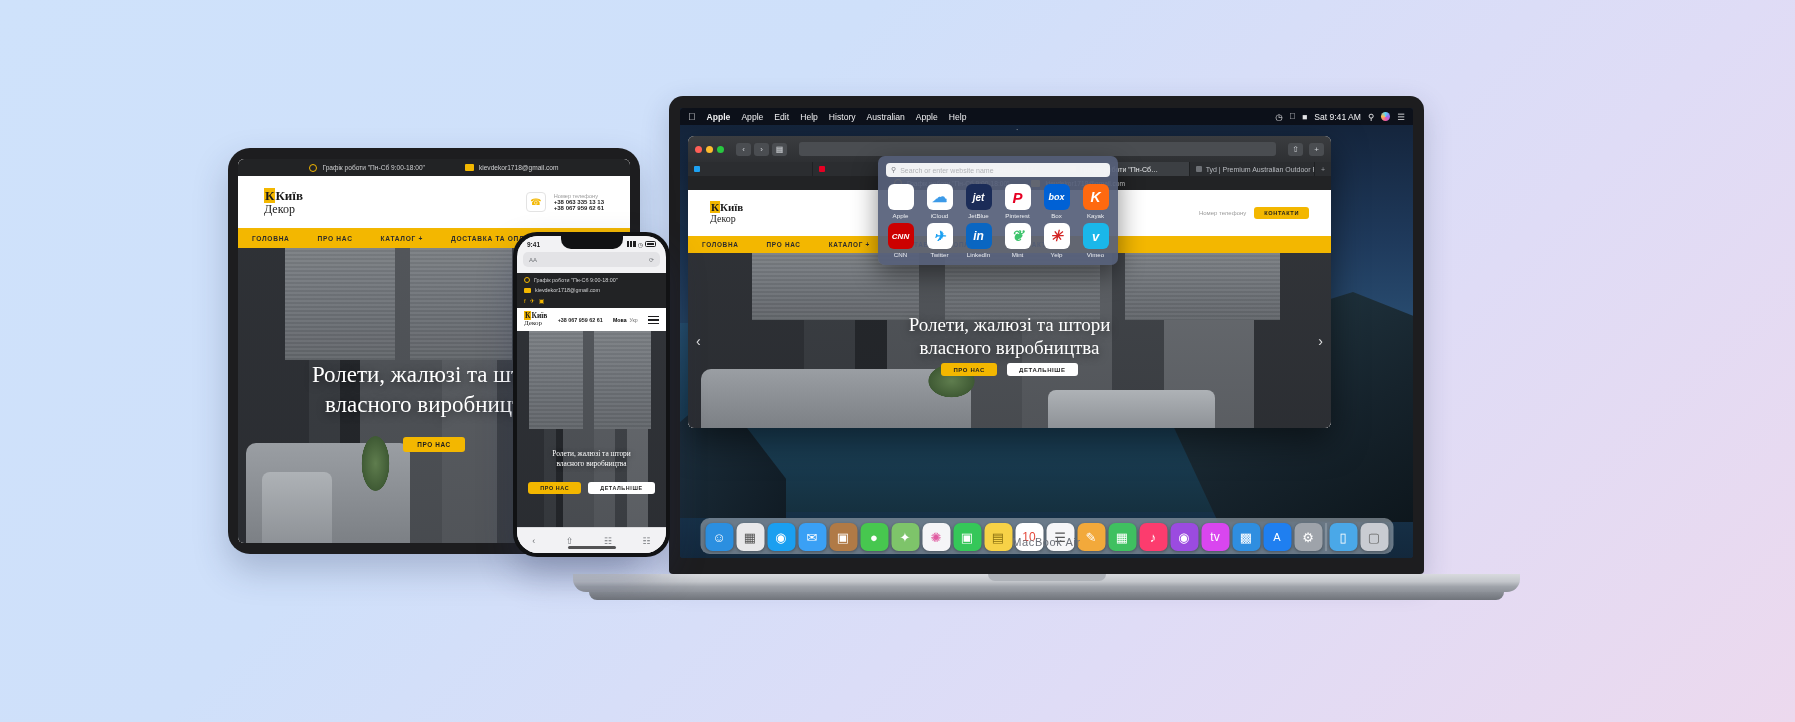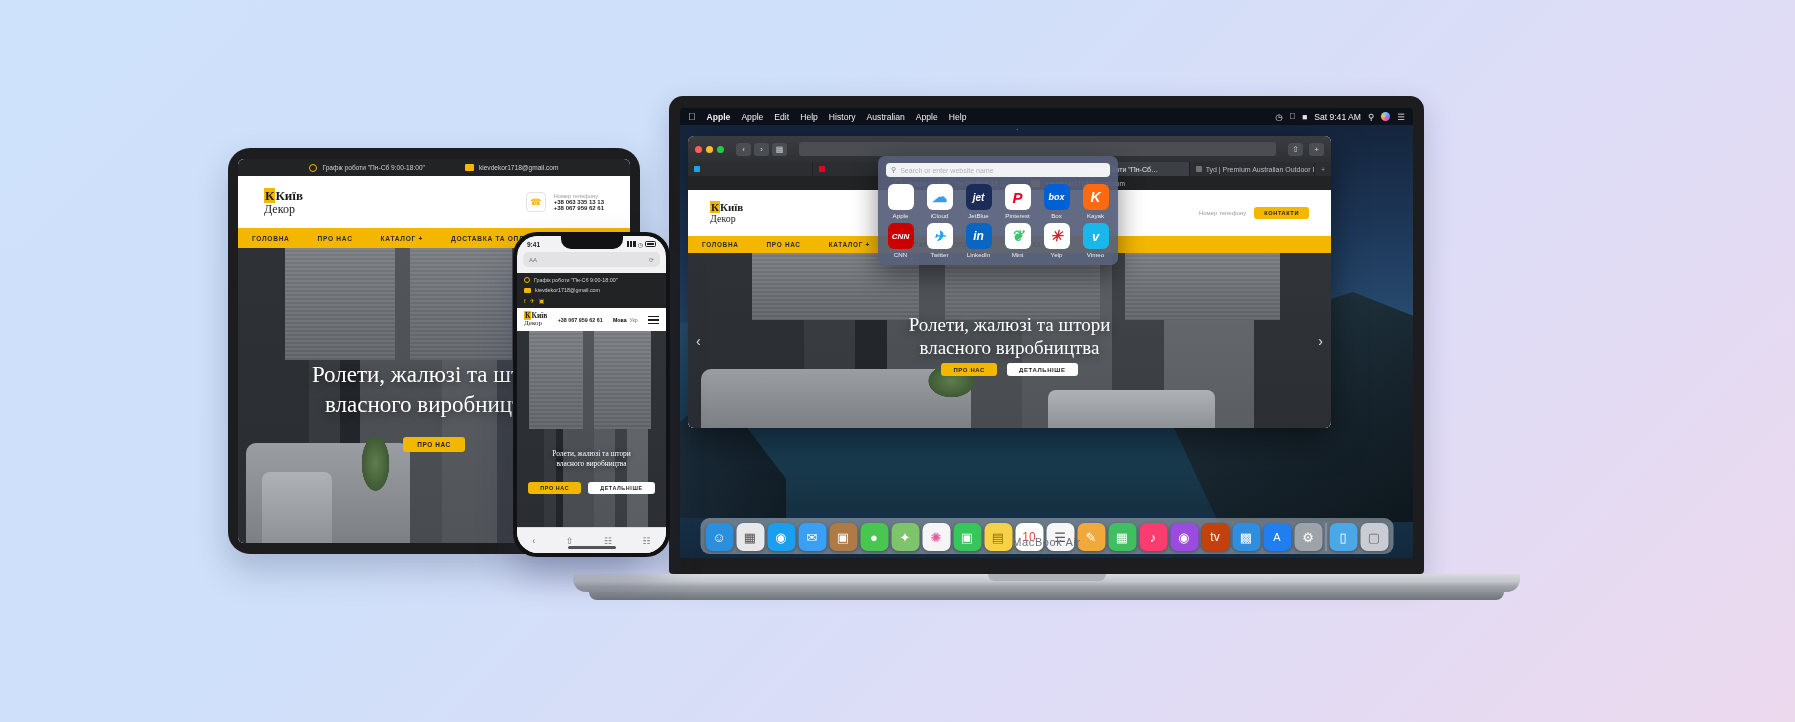--- a/index.html
+++ b/index.html
@@ -442,21 +442,21 @@
           <i style="background:#7ec46a">✦</i>
           <i style="background:#f5f5f7;color:#e05aa0">✺</i>
           <i style="background:#35c759">▣</i>
           <i style="background:#f7d247;color:#8a7010">▤</i>
           <i style="background:#fff;color:#e4483a;font-size:12px">10</i>
           <i style="background:#f6f6f8;color:#555">☰</i>
           <i style="background:#f2a93b">✎</i>
           <i style="background:#3fc060">▦</i>
           <i style="background:#fc3c6e">♪</i>
           <i style="background:#9b4be0">◉</i>
-          <i style="background:#c2410c;font-size:12px">tv</i>
+          <i style="background:#d946ef;font-size:12px">tv</i>
           <i style="background:#2f8ee0">▩</i>
           <i style="background:#1f7ff0;font-size:11px">A</i>
           <i style="background:#9ea3aa">⚙</i>
           <span class="sep"></span>
           <i style="background:#4aa8e8">▯</i>
           <i style="background:#c9ccd2;color:#666">▢</i>
         </div>
 
       </div>
     </div>

